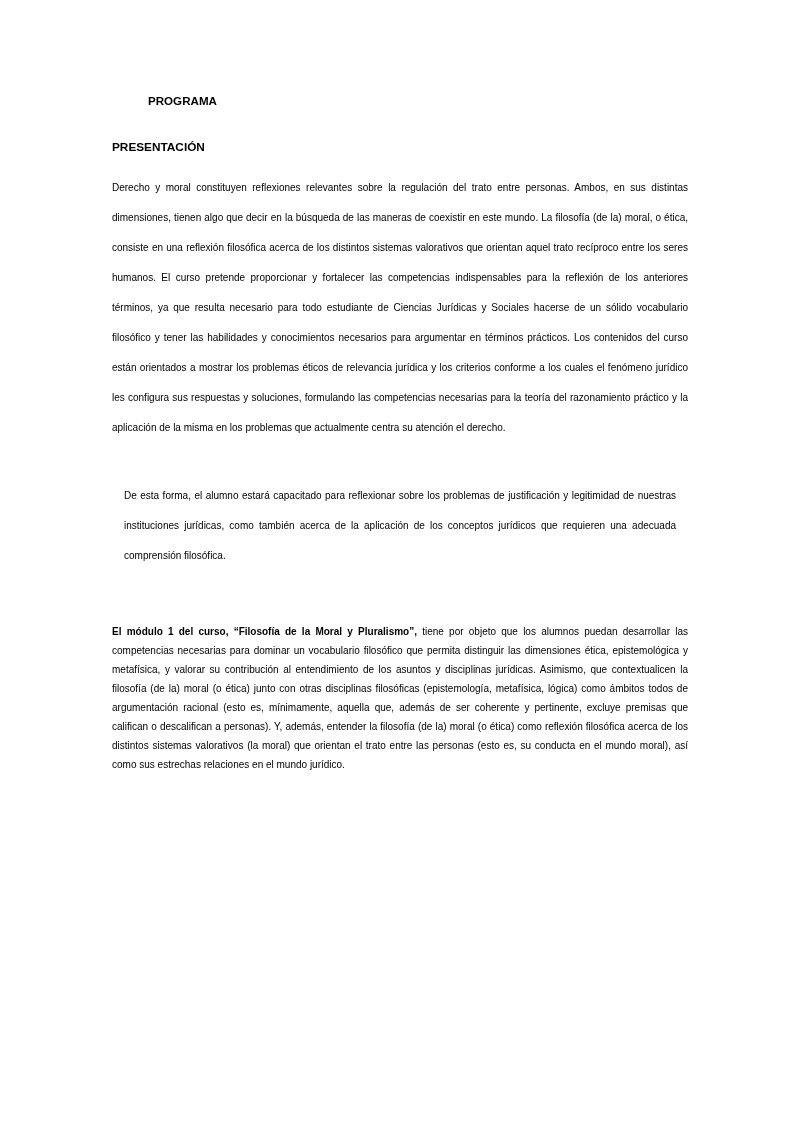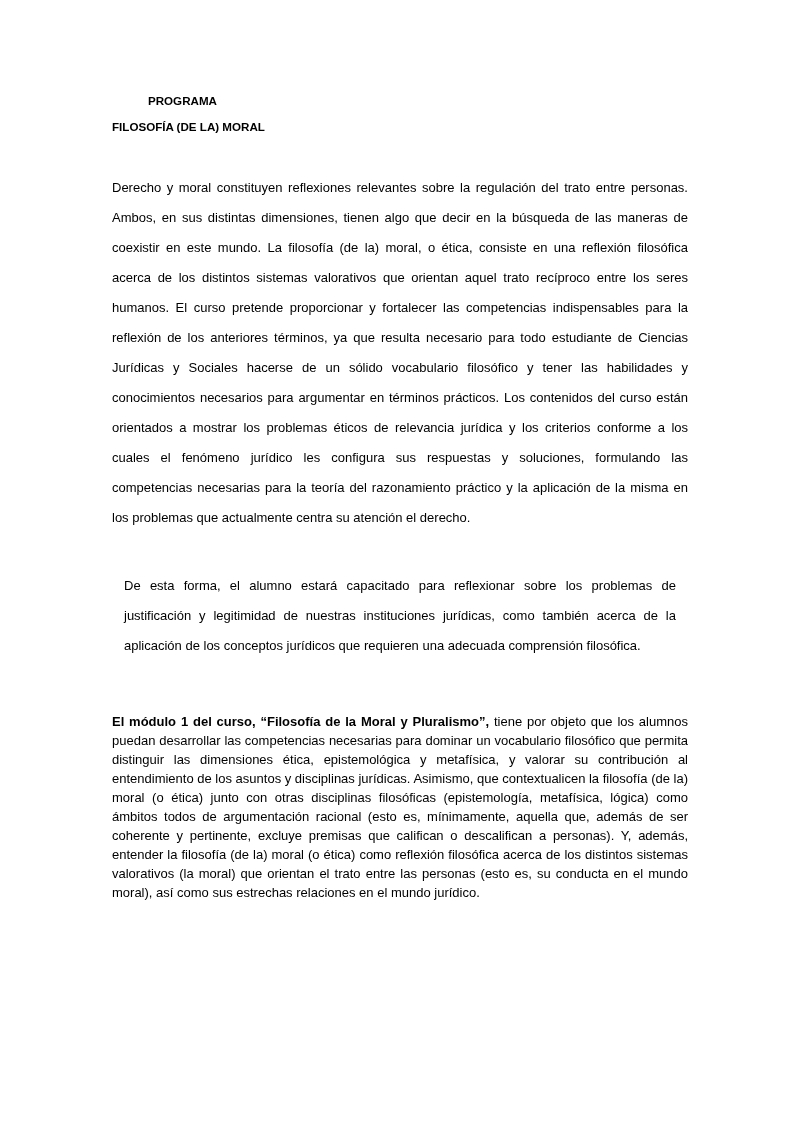--- a/index.html
+++ b/index.html
@@ -35,43 +35,43 @@
     font-weight: bold;
     font-size: 11.6px;
     line-height: 26px;
   }
   .section-heading {
     font-weight: bold;
     font-size: 11.8px;
     line-height: 26px;
   }
   .para {
-    font-size: 13px;
+    font-size: 10px;
     line-height: 30px;
     text-align: justify;
     text-justify: inter-word;
     hyphens: none;
   }
   .gap-sm { height: 13px; }
   .gap-md { height: 20px; }
   .gap-lg { height: 26px; }
   .bold { font-weight: bold; }
   .para.tight { line-height: 19px; }
 </style>
 </head>
 <body>
 
 <div class="page">
   <div class="doc-body">
 
     <div class="heading-indent">PROGRAMA</div>
-    <div class="heading">FILOSOFÍA (DE LA) MORAL</div>
 
     <div class="gap-md"></div>
 
+    <div class="section-heading">PRESENTACIÓN</div>
 
     <div class="gap-sm"></div>
 
     <p class="para" style="margin:0">Derecho y moral constituyen reflexiones relevantes sobre la regulación del trato entre personas. Ambos, en sus distintas dimensiones, tienen algo que decir en la búsqueda de las maneras de coexistir en este mundo. La filosofía (de la) moral, o ética, consiste en una reflexión filosófica acerca de los distintos sistemas valorativos que orientan aquel trato recíproco entre los seres humanos. El curso pretende proporcionar y fortalecer las competencias indispensables para la reflexión de los anteriores términos, ya que resulta necesario para todo estudiante de Ciencias Jurídicas y Sociales hacerse de un sólido vocabulario filosófico y tener las habilidades y conocimientos necesarios para argumentar en términos prácticos. Los contenidos del curso están orientados a mostrar los problemas éticos de relevancia jurídica y los criterios conforme a los cuales el fenómeno jurídico les configura sus respuestas y soluciones, formulando las competencias necesarias para la teoría del razonamiento práctico y la aplicación de la misma en los problemas que actualmente centra su atención el derecho.</p>
 
     <div class="gap-lg"></div>
 
     <p class="para" style="margin:12px">De esta forma, el alumno estará capacitado para reflexionar sobre los problemas de justificación y legitimidad de nuestras instituciones jurídicas, como también acerca de la aplicación de los conceptos jurídicos que requieren una adecuada comprensión filosófica.</p>
 
     <div class="gap-lg"></div>

